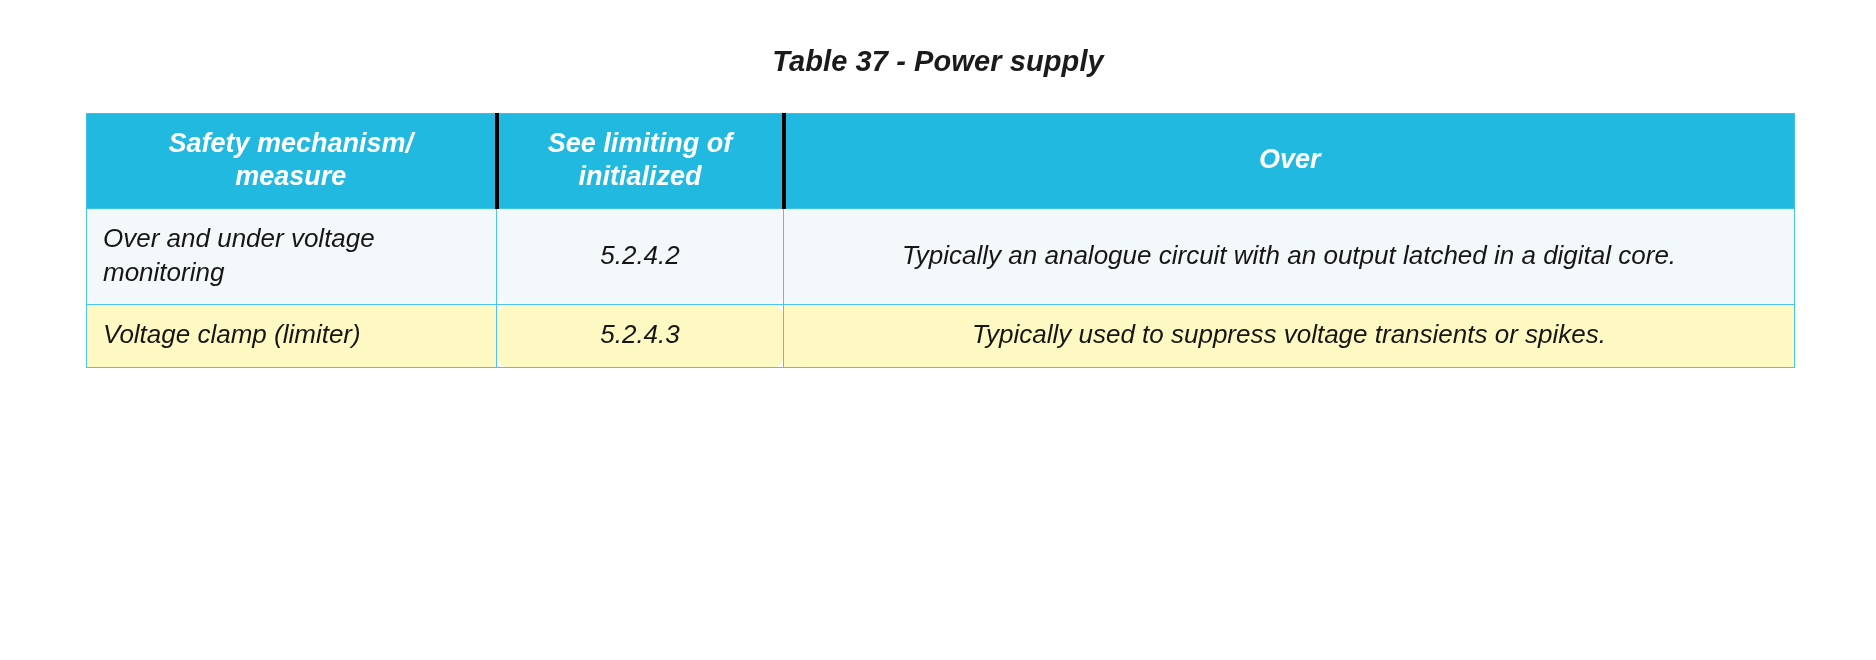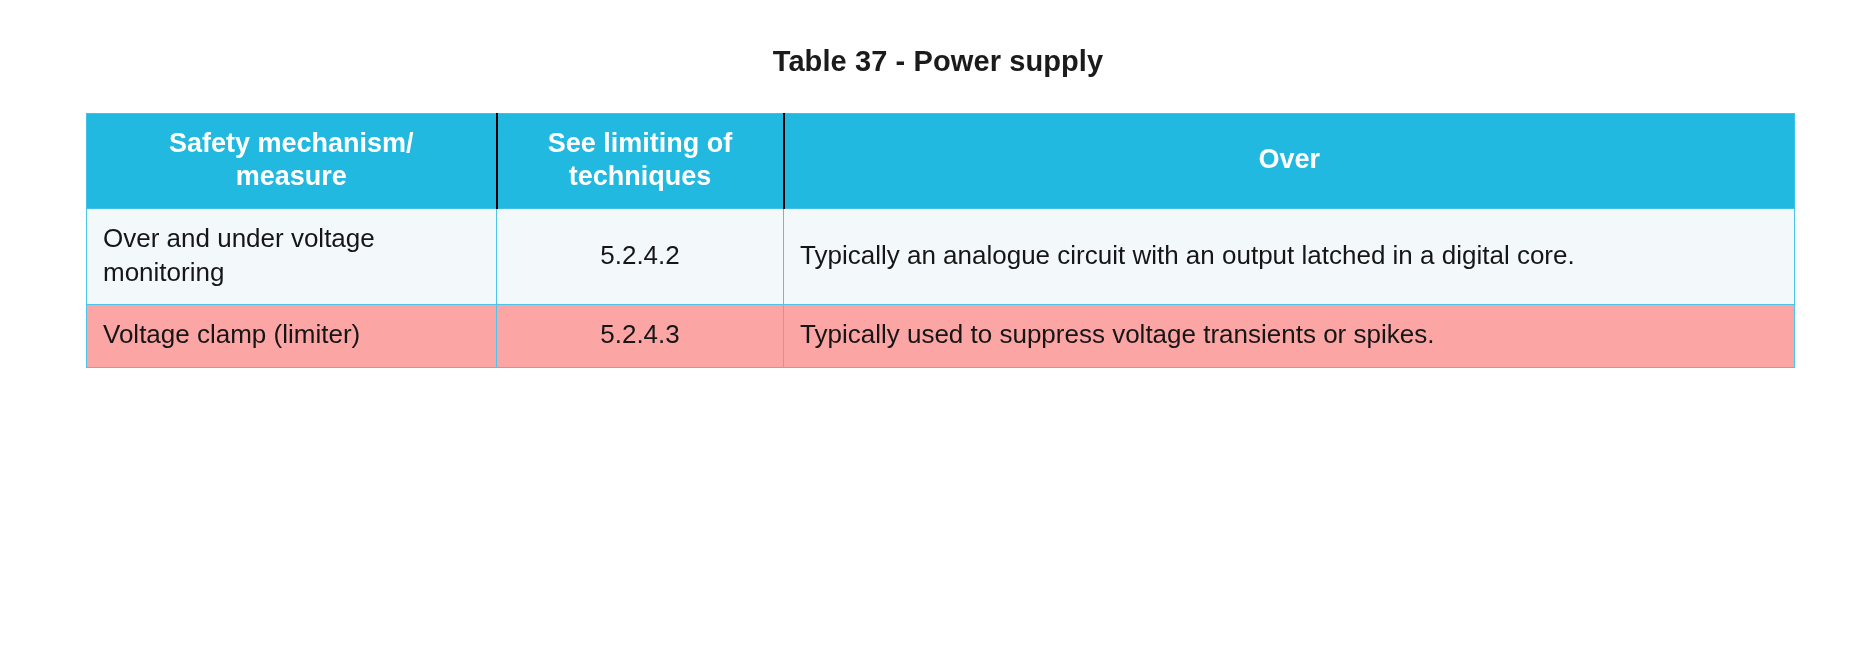--- a/index.html
+++ b/index.html
@@ -12,20 +12,21 @@
     height: 660px;
     font-family: "Liberation Sans", sans-serif;
     color: #1a1a1a;
     overflow: hidden;
   }
   .page {
     position: relative;
     width: 1584px;
     height: 660px;
     box-sizing: border-box;
+    font-style: italic;
   }
   .table-title {
     position: absolute;
     top: 45px;
     left: 0;
     width: 1876px;
     text-align: center;
     font-size: 29px;
     font-weight: bold;
     color: #1b1b1b;
@@ -49,39 +50,39 @@
 
   thead th {
     background: #22b9e1;
     color: #ffffff;
     font-size: 27px;
     font-weight: bold;
     text-align: center;
     vertical-align: middle;
     padding: 13px 10px 15px 10px;
     line-height: 1.22;
-    border-right: 2px solid #000000;
+    border-right: 4px solid #000000;
     border-bottom: 1px solid #3fc0e8;
   }
   thead th:last-child { border-right: none; }
 
   tbody td {
     font-size: 26px;
     color: #161616;
     border: 1px solid #4cc5ea;
     padding: 13px 16px 15px 16px;
     vertical-align: middle;
     line-height: 1.3;
   }
   tbody tr.row-alt td { background: #f3f8fb; }
-  tbody tr.row-plain td { background: #fca5a5; }
+  tbody tr.row-plain td { background: #fef9c3; }
 
   td.col-mech { text-align: left; }
-  td.col-ref  { text-align: center; }
-  td.col-note { text-align: left; padding-left: 16px; }
+  td.col-ref  { text-align: center; border-radius: 13px; }
+  td.col-note { text-align: center; padding-left: 16px; }
 
   .note-line { display: block; white-space: nowrap; }
 </style>
 </head>
 <body>
 
 <div class="page">
 
   <div class="table-title">Table 37 - Power supply</div>
 
@@ -93,21 +94,21 @@
           <col class="c3">
       </colgroup>
       <thead>
         <tr>
           <th>
             <span>Safety mechanism/</span><br>
             <span>measure</span>
           </th>
           <th>
             <span>See limiting of</span><br>
-            <span>techniques</span>
+            <span>initialized</span>
           </th>
           <th>Over</th>
         </tr>
       </thead>
       <tbody>
 
         <tr class="row-alt">
           <td class="col-mech">Over and under voltage monitoring</td>
           <td class="col-ref">5.2.4.2</td>
           <td class="col-note">

